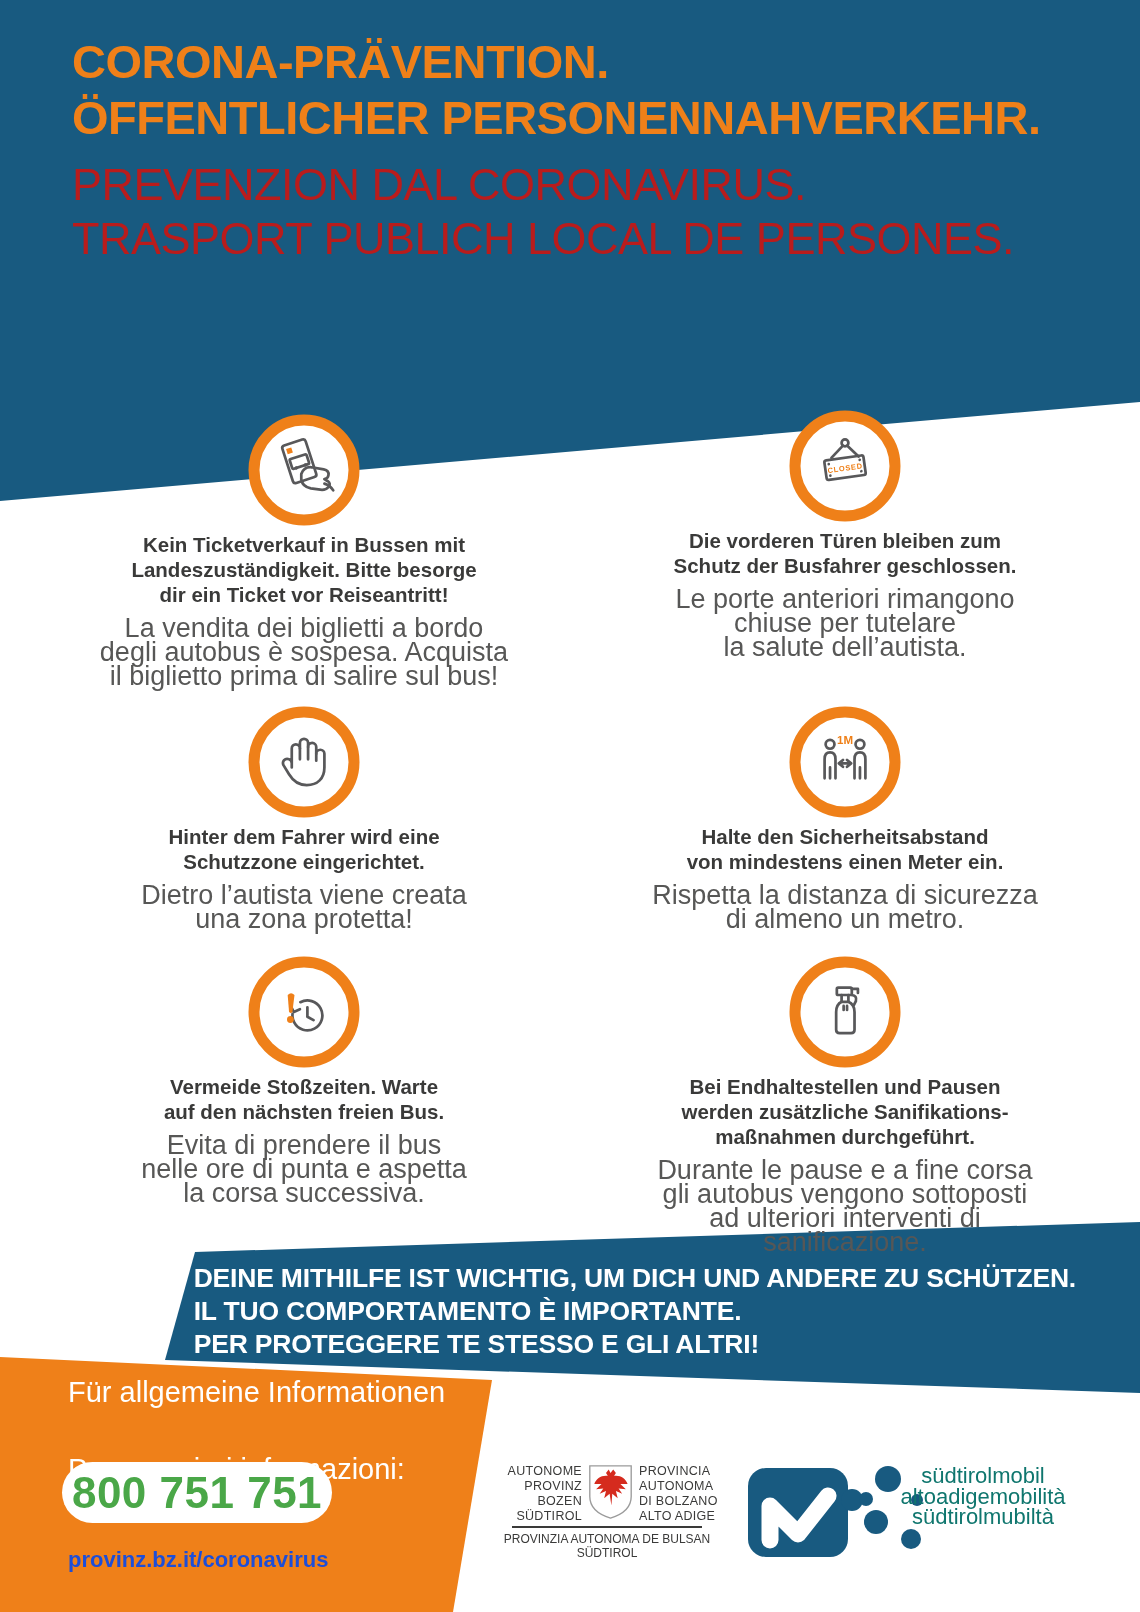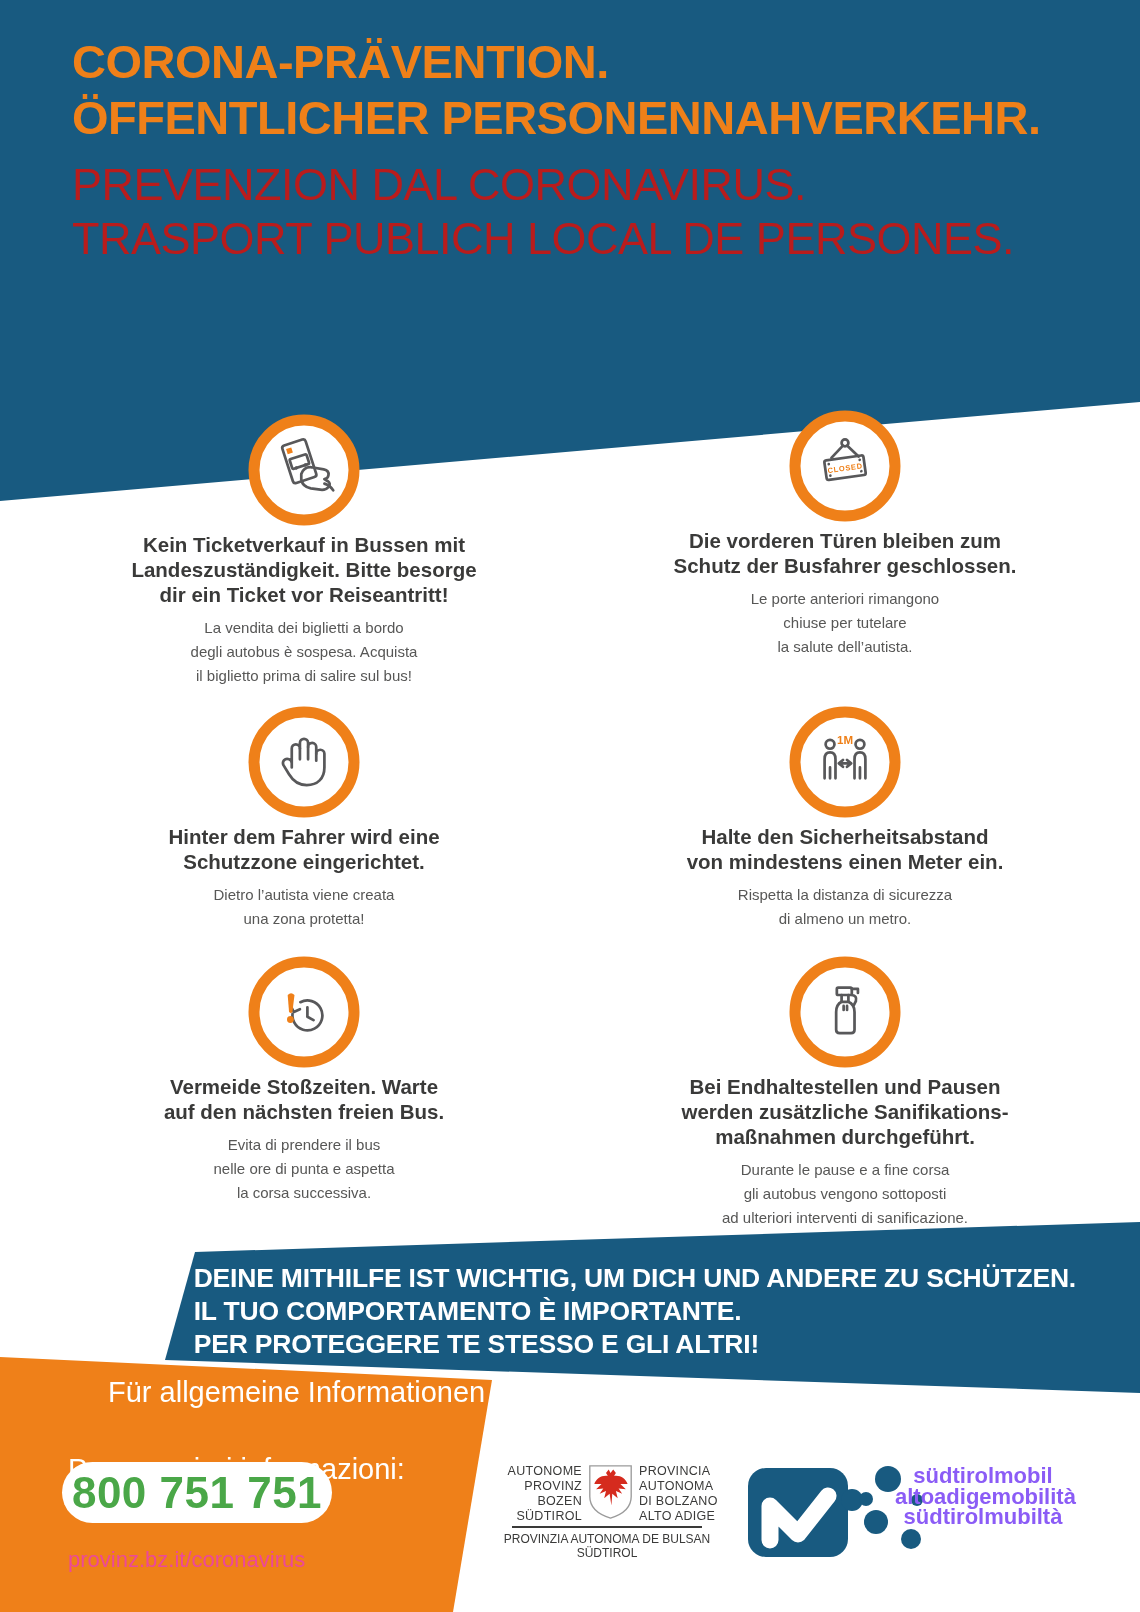--- a/index.html
+++ b/index.html
@@ -12,49 +12,49 @@
   .header-text{position:absolute;left:72px;top:34px;z-index:2;}
   .h-de{color:#ef8019;font-size:47px;font-weight:700;line-height:56px;letter-spacing:-.5px;}
   .h-it{color:#ffffff;font-size:47px;font-weight:400;line-height:55px;letter-spacing:-.5px;margin-top:15px;}
   .h-it b{font-weight:700;}
   .h-lad{color:#b91c1c;font-size:45px;font-weight:400;line-height:54px;letter-spacing:-.5px;margin-top:12px;}
 
   
   .item{position:absolute;width:440px;text-align:center;z-index:3;}
   .item svg.badge{display:block;margin:0 auto;}
   .de{white-space:pre-line;font-size:20.5px;line-height:25px;font-weight:700;color:#3a3a39;margin:6px 0 0 0;}
-  .it{white-space:pre-line;font-size:15px;line-height:24px;font-weight:400;color:#575756;margin:9px 0 0 0;}
+  .it{white-space:pre-line;font-size:27px;line-height:24px;font-weight:400;color:#575756;margin:9px 0 0 0;}
 
   
   .band{position:absolute;left:0;top:0;width:1140px;height:1612px;background:#185a80;
         clip-path:polygon(195px 1252px,1140px 1222px,1140px 1393px,165px 1360px);z-index:1;}
   .band-text{position:absolute;right:64px;top:1262px;color:#ffffff;
              font-size:26.5px;font-weight:700;line-height:33px;letter-spacing:-.2px;z-index:2;}
 
   
   .orange{position:absolute;left:0;top:0;width:1140px;height:1612px;background:#ef8019;
           clip-path:polygon(0 1357px,492px 1380px,453px 1612px,0 1612px);z-index:2;}
   .info-line{position:absolute;left:68px;color:#ffffff;font-size:29px;font-weight:400;z-index:3;}
   .phone-pill{position:absolute;left:62px;top:1462px;width:270px;height:61px;background:#ffffff;
               border-radius:31px;z-index:3;display:flex;align-items:center;justify-content:center;}
   .phone{color:#4aa748;font-size:44px;font-weight:700;letter-spacing:.5px;}
-  .url{position:absolute;left:68px;top:1547px;color:#ec4899;font-size:22px;font-weight:400;z-index:3;}
+  .url{position:absolute;left:68px;top:1547px;color:#1d4ed8;font-size:22px;font-weight:700;z-index:3;}
 
   
   .prov{position:absolute;z-index:3;color:#3a3a39;}
   .prov-col{font-size:12.5px;line-height:15px;letter-spacing:.3px;white-space:pre-line;}
   .prov-rule{position:absolute;left:512px;top:1526px;width:190px;height:2px;background:#3a3a39;z-index:3;}
   .prov-bottom{position:absolute;left:502px;top:1532px;width:210px;text-align:center;color:#3a3a39;
                font-size:12px;line-height:14px;z-index:3;}
 
   
   .mbox{position:absolute;left:748px;top:1468px;width:100px;height:89px;background:#185a80;border-radius:18px;z-index:3;}
   .mdot{position:absolute;background:#185a80;border-radius:50%;z-index:3;}
-  .mtext{position:absolute;left:895px;top:1466px;width:176px;text-align:center;color:#8b5cf6;
-         font-size:22px;line-height:20.5px;font-weight:700;z-index:3;}
+  .mtext{position:absolute;left:895px;top:1466px;width:176px;text-align:center;color:#0f766e;
+         font-size:22px;line-height:20.5px;font-weight:400;z-index:3;}
 
   .ic{stroke:#58585a;fill:none;stroke-width:4;stroke-linecap:round;stroke-linejoin:round;}
 </style>
 </head>
 <body>
 
 <div class="poster">
 
   <div class="header"></div>
   <div class="header-text">
@@ -185,21 +185,21 @@
       </g>
     </svg>
     <p class="de">Bei Endhaltestellen und Pausen
 werden zusätzliche Sanifikations-
 maßnahmen durchgeführt.</p>
     <p class="it">Durante le pause e a fine corsa
 gli autobus vengono sottoposti
 ad ulteriori interventi di sanificazione.</p>
   </div>
 
-  <div class="info-line" style="top:1376px;margin-left:40px;">Für allgemeine Informationen</div>
+  <div class="info-line" style="top:1376px;">Für allgemeine Informationen</div>
   <div class="info-line" style="top:1453px;">Per maggiori informazioni:</div>
   <div class="phone-pill">
     <span class="phone">800 751 751</span>
   </div>
   <div class="url">provinz.bz.it/coronavirus</div>
 
   <div class="prov prov-col" style="left:492px;top:1464px;width:90px;text-align:right;">AUTONOME
 PROVINZ
 BOZEN
 SÜDTIROL</div>

